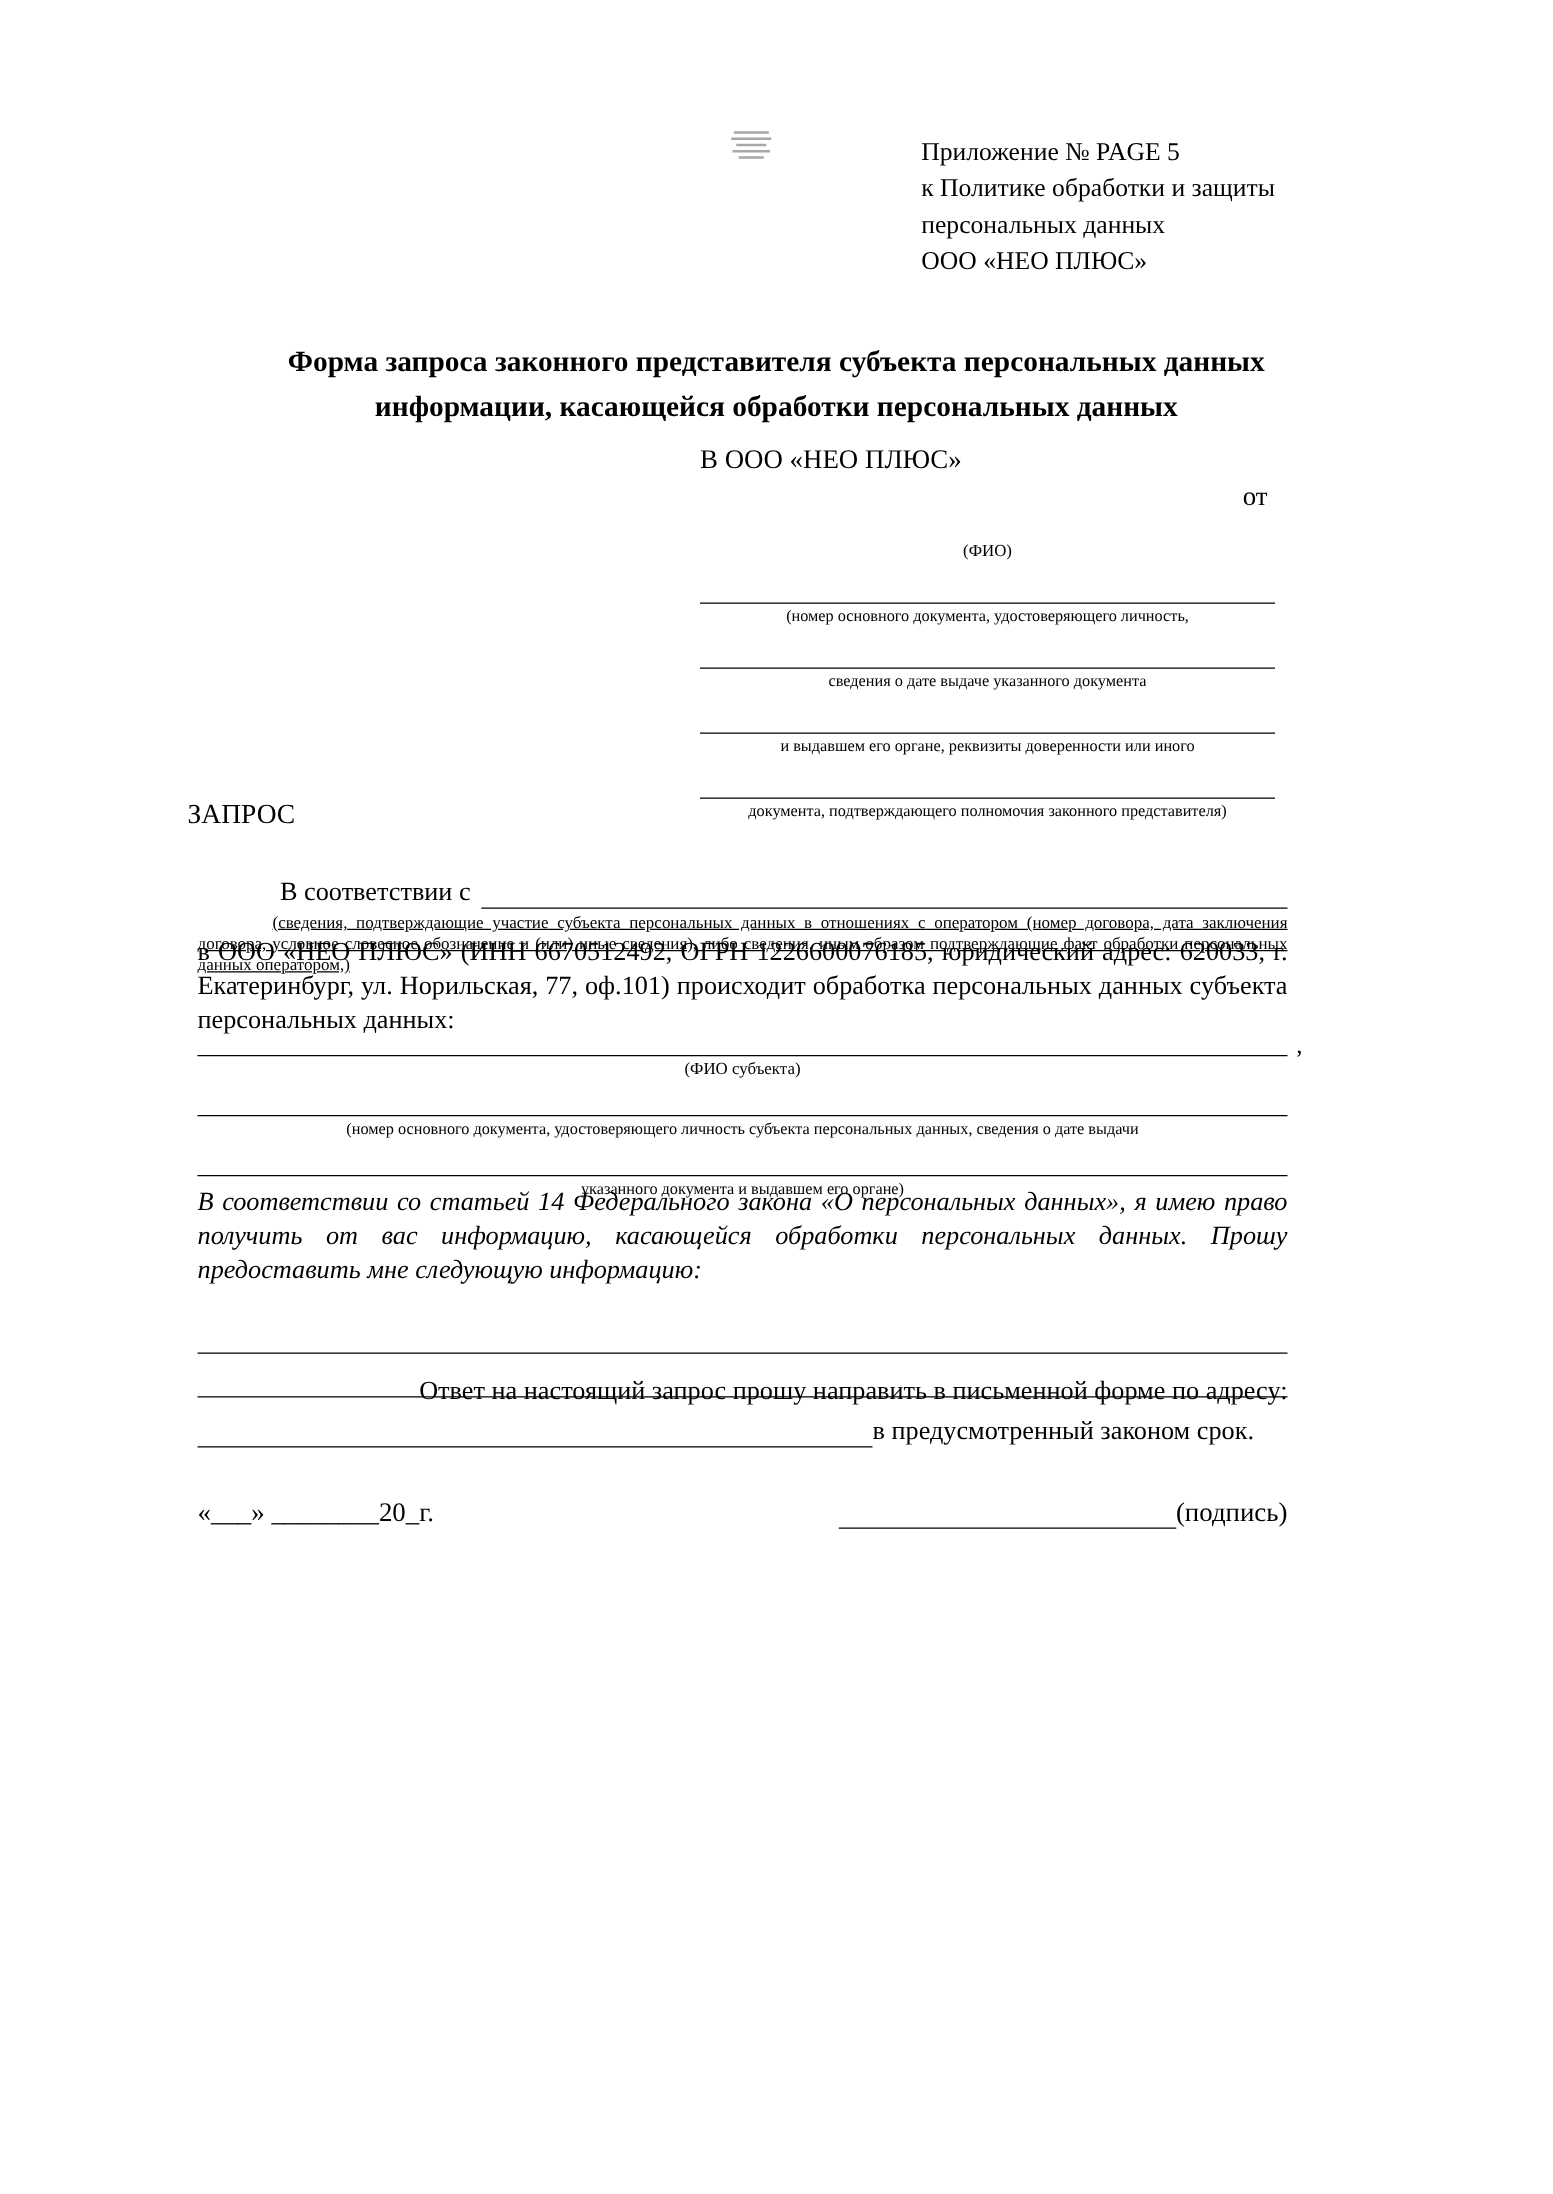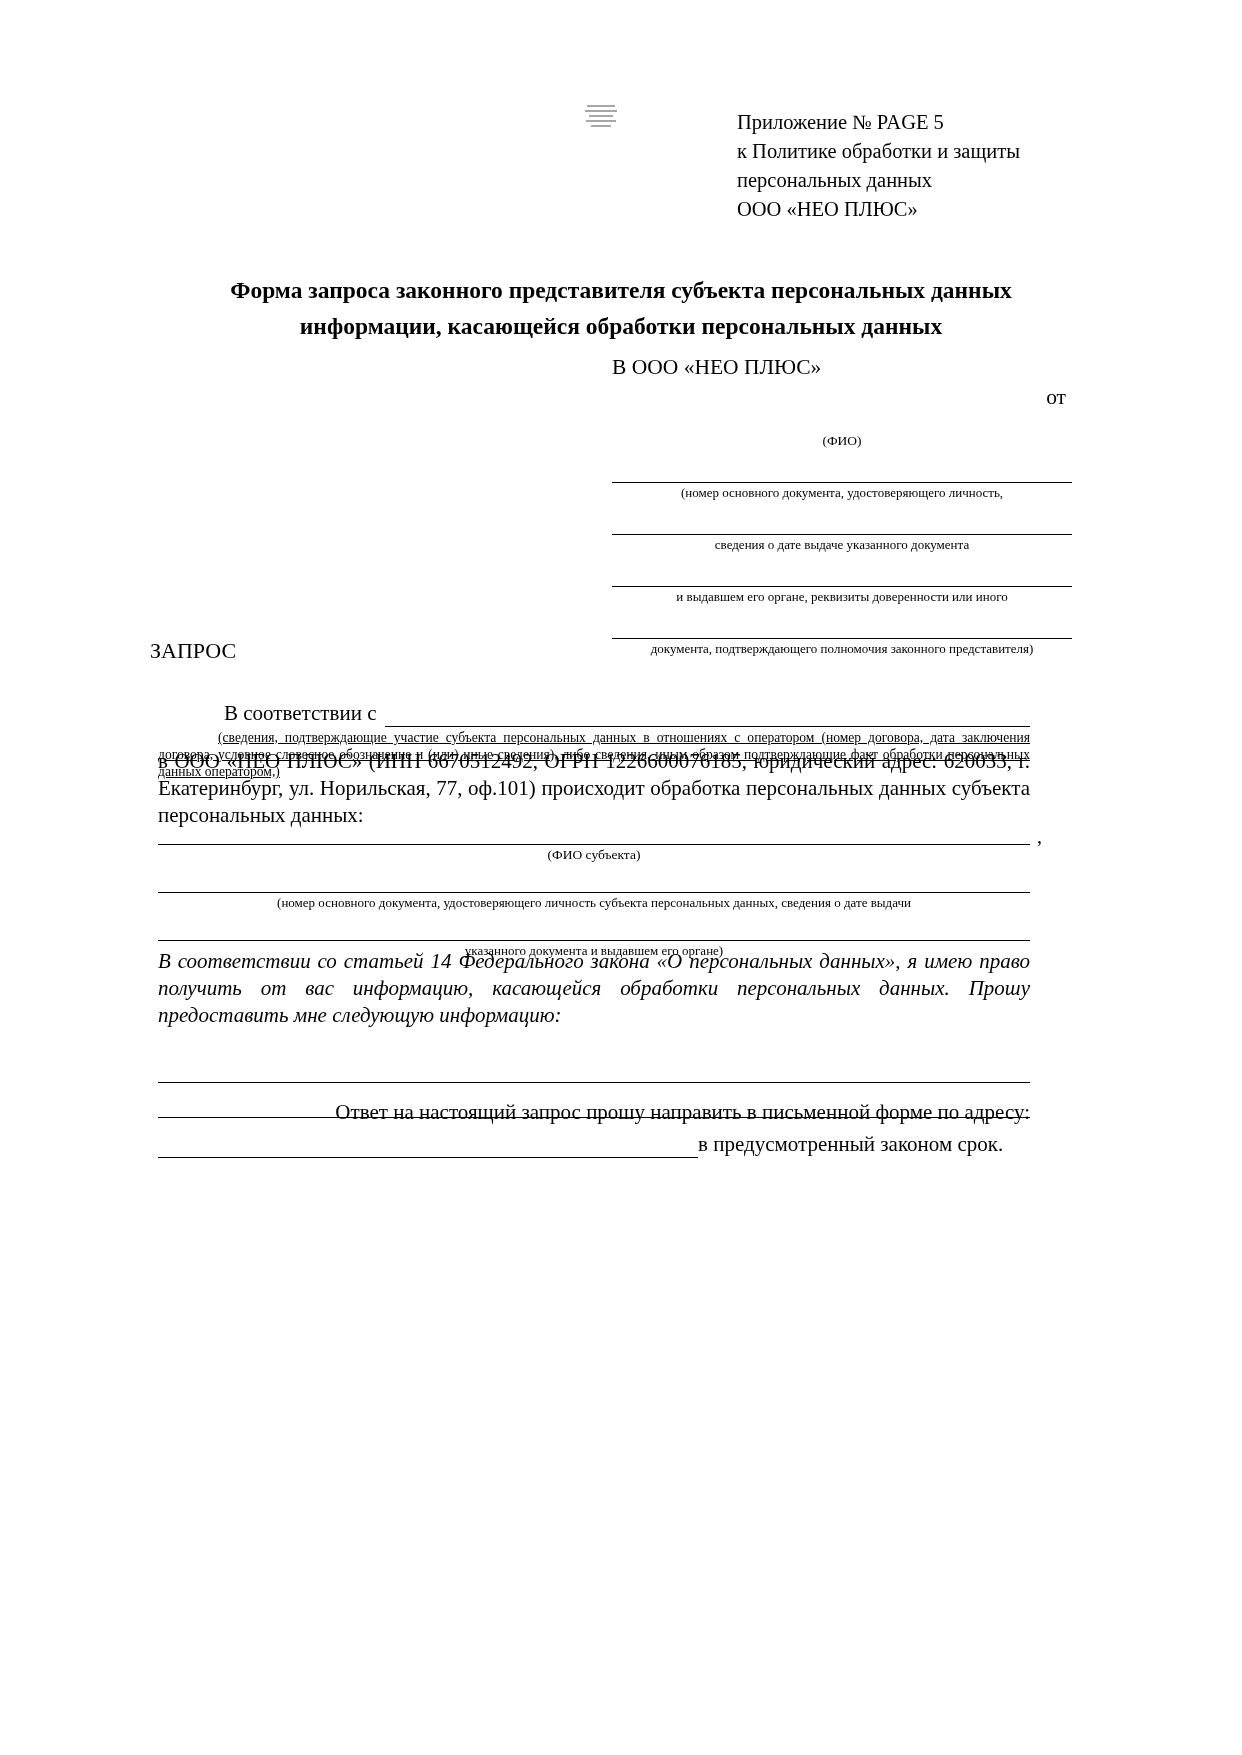--- a/index.html
+++ b/index.html
@@ -68,21 +68,21 @@
     text-align: center;
     font-weight: bold;
     font-size: 23.5px;
     line-height: 36px;
   }
 
   
   .addr {
     position: absolute;
     top: 352px;
-    left: 612px;
+    left: 560px;
     width: 460px;
     font-size: 21px;
   }
   .addr .to-line {
     font-size: 21.5px;
     line-height: 30px;
   }
   .addr .from-row {
     display: flex;
     align-items: flex-end;
@@ -330,14 +330,20 @@
   </div>
 
   <div class="answer-note">
     <div class="row1">Ответ на настоящий запрос прошу направить в письменной форме по адресу:</div>
     <div class="row2">
       <span class="rule"></span>
       <span class="tail">в предусмотренный законом срок.</span>
     </div>
   </div>
 
+  <div class="sign-row">
+    <span class="date">«___» ________20_г.</span>
+    <span class="spacer"></span>
+    <span class="sig-rule"></span>
+    <span class="sig-label">(подпись)</span>
+  </div>
 
 </div>
 
 </body></html>

